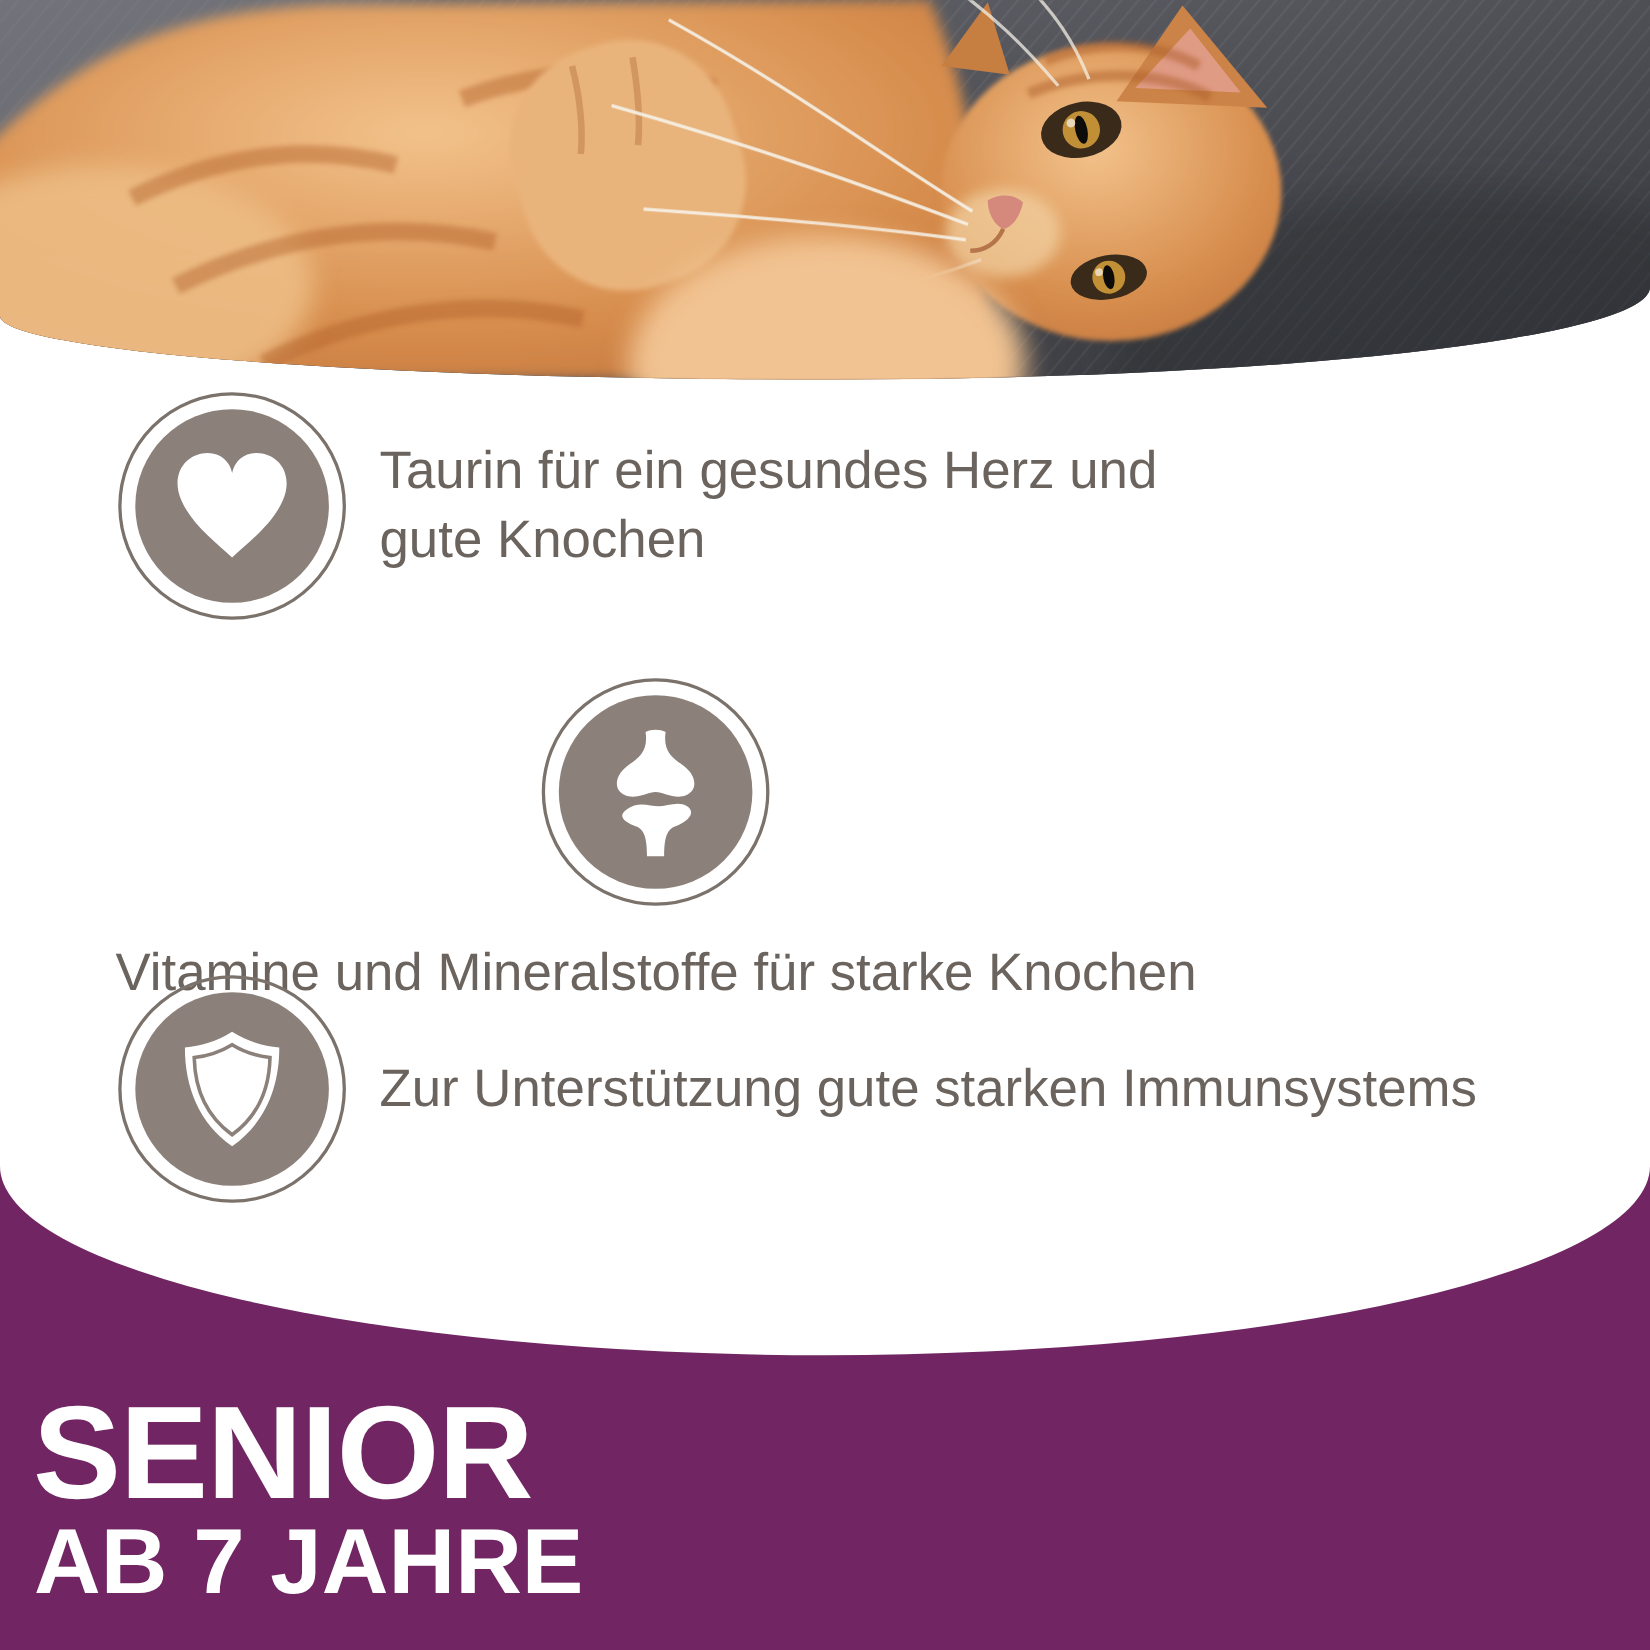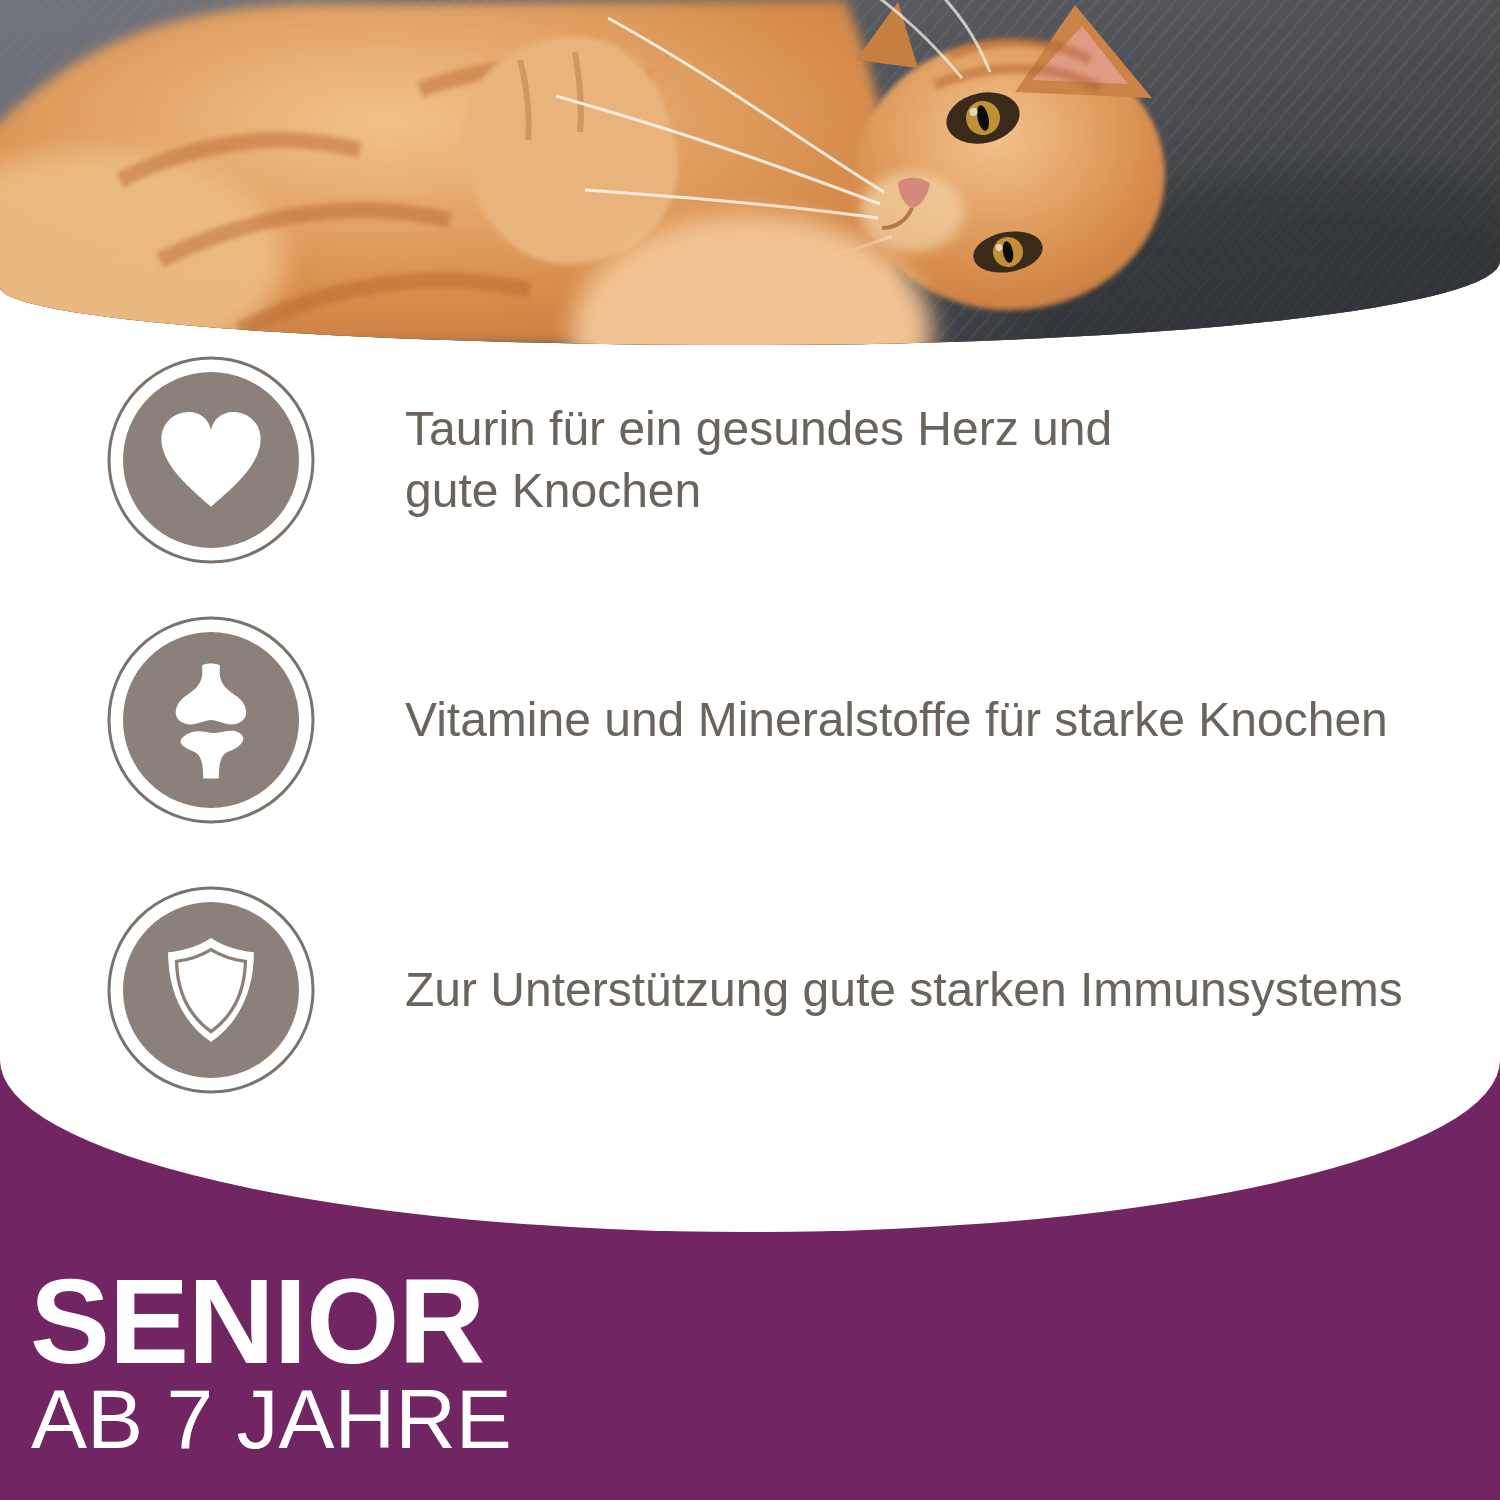--- a/index.html
+++ b/index.html
@@ -12,21 +12,21 @@
     position:absolute;left:0;top:1050px;width:1500px;height:450px;
     background:#712663;z-index:1;
   }
   .footer-title{
     position:absolute;left:30px;top:1261px;z-index:4;
     color:#ffffff;font-weight:700;font-size:120px;line-height:1;
     letter-spacing:-1px;white-space:nowrap;
   }
   .footer-subtitle{
     position:absolute;left:31px;top:1377px;z-index:4;
-    color:#ffffff;font-weight:400;font-size:84px;line-height:1;
+    color:#ffffff;font-weight:700;font-size:84px;line-height:1;
     white-space:nowrap;
   }
   
   .white-band{
     position:absolute;left:0;top:340px;width:1500px;height:892px;
     background:#ffffff;z-index:2;
     border-bottom-left-radius:50% 172px;
     border-bottom-right-radius:50% 172px;
   }
   
@@ -34,24 +34,24 @@
     position:absolute;left:0;top:0;width:1500px;height:345px;z-index:3;
     overflow:hidden;
     border-bottom-left-radius:50% 58px;
     border-bottom-right-radius:50% 84px;
     background:#55565c;
   }
   .hero svg{display:block;width:1500px;height:345px;}
   
   .benefit{
     position:absolute;left:105px;height:212px;z-index:3;
-    display:flex;align-items:center;gap:88px;
+    display:flex;align-items:center;gap:28px;
   }
   .benefit.row1{top:354px;}
-  .benefit.row2{top:614px;}
+  .benefit.row2{top:614px;flex-direction:column;}
   .benefit.row3{top:884px;}
   .badge{width:212px;height:212px;flex:0 0 auto;}
   .badge svg{display:block;width:212px;height:212px;}
   .benefit-text{
     margin:0;color:#6B645E;font-size:48px;line-height:62px;
     white-space:nowrap;font-weight:400;
   }
 </style>
 </head>
 <body>

